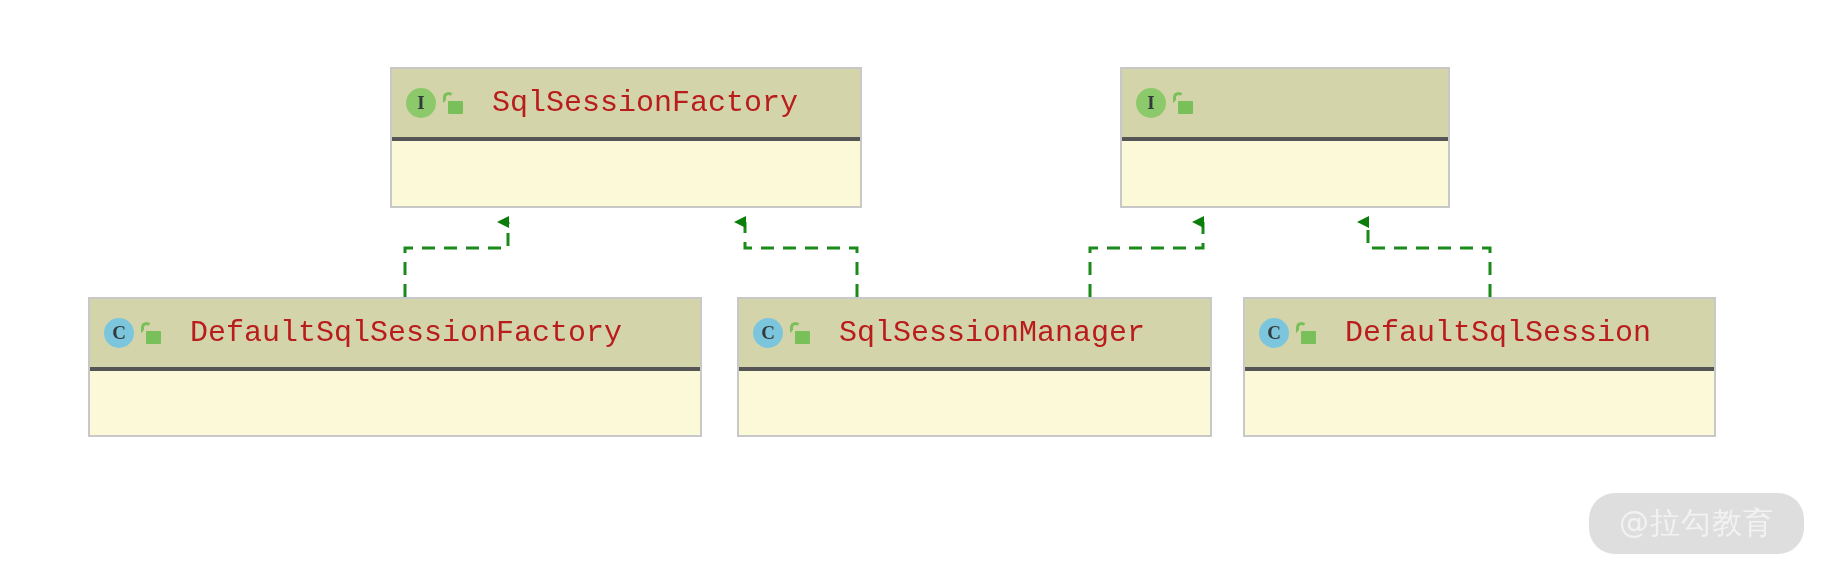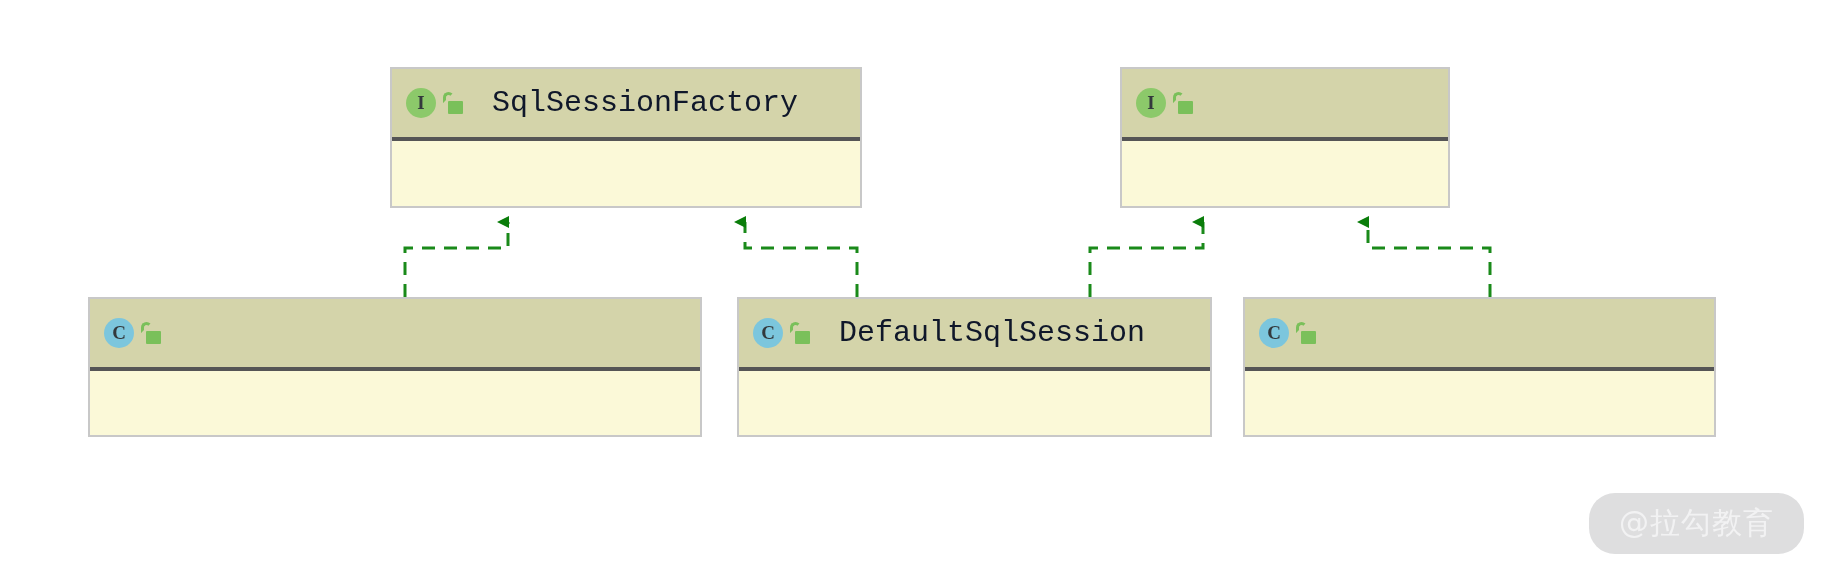--- a/index.html
+++ b/index.html
@@ -92,21 +92,21 @@
     left: 6px;
     top: 10px;
     width: 15px;
     height: 13px;
     background: #7ac05a;
     border-radius: 1px;
   }
   .uml-title {
     font-family: "Liberation Mono", "DejaVu Sans Mono", monospace;
     font-size: 30px;
-    color: #0f172a;
+    color: #b91c1c;
     letter-spacing: 0px;
     white-space: nowrap;
   }
   .title-pad {
     display: inline-block;
     width: 18px;
   }
   #watermark {
     position: absolute;
     right: 22px;
@@ -171,45 +171,47 @@
   </div>
 
   <div class="uml-node" style="left: 88px; top: 297px; width: 614px; height: 140px;">
     <div class="uml-header">
       <span class="stereo-icon klass">C</span>
       <span class="lock-icon">
         <span class="shackle"></span>
           <span class="lockbody"></span>
       </span>
       <span class="title-pad"></span>
+      <span class="uml-title">DefaultSqlSessionFactory</span>
     </div>
     <div class="uml-body" style="height: 60px;"></div>
   </div>
 
   <div class="uml-node" style="left: 737px; top: 297px; width: 475px; height: 140px;">
     <div class="uml-header">
       <span class="stereo-icon klass">C</span>
       <span class="lock-icon">
         <span class="shackle"></span>
           <span class="lockbody"></span>
       </span>
       <span class="title-pad"></span>
+      <span class="uml-title">SqlSessionManager</span>
+    </div>
+    <div class="uml-body" style="height: 60px;"></div>
+  </div>
+
+  <div class="uml-node" style="left: 1243px; top: 297px; width: 473px; height: 140px;">
+    <div class="uml-header">
+      <span class="stereo-icon klass">C</span>
+      <span class="lock-icon">
+        <span class="shackle"></span>
+          <span class="lockbody"></span>
+      </span>
+      <span class="title-pad"></span>
       <span class="uml-title">DefaultSqlSession</span>
-    </div>
-    <div class="uml-body" style="height: 60px;"></div>
-  </div>
-
-  <div class="uml-node" style="left: 1243px; top: 297px; width: 473px; height: 140px;">
-    <div class="uml-header">
-      <span class="stereo-icon klass">C</span>
-      <span class="lock-icon">
-        <span class="shackle"></span>
-          <span class="lockbody"></span>
-      </span>
-      <span class="title-pad"></span>
     </div>
     <div class="uml-body" style="height: 60px;"></div>
   </div>
 
   <div id="watermark">
     <span class="wm-text">@拉勾教育</span>
   </div>
 
 </div>
 

